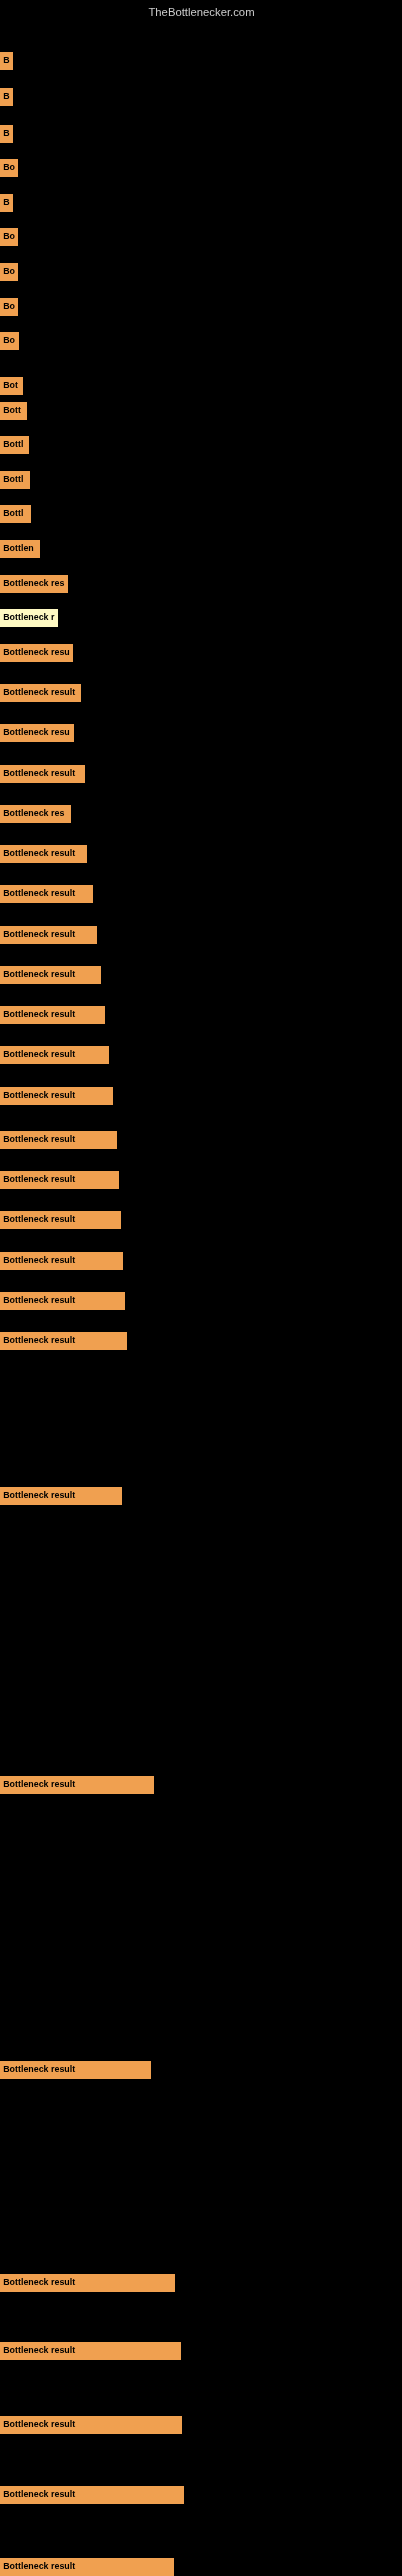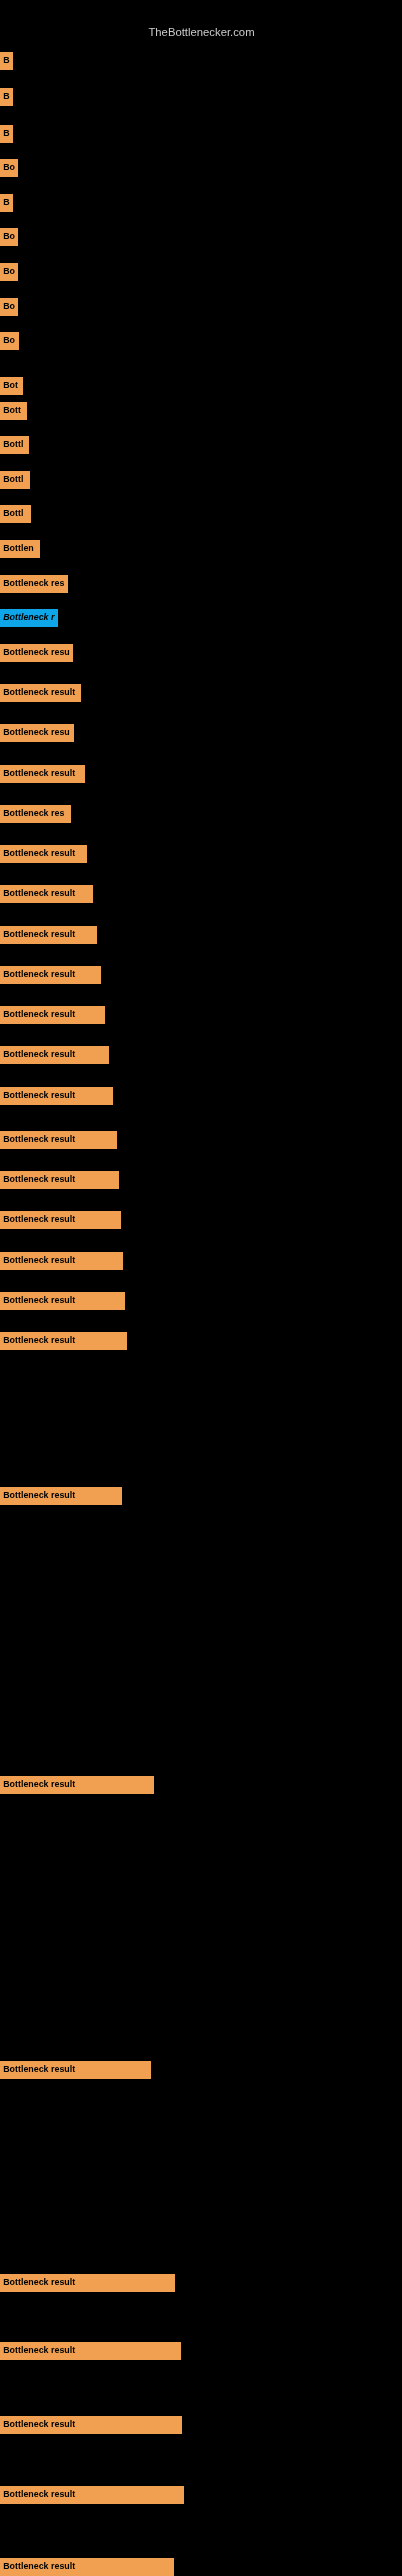--- a/index.html
+++ b/index.html
@@ -16,21 +16,20 @@
     }
     .site-title {
       color: #cccccc;
       font-size: 11.3px;
       text-align: center;
       padding: 6.4px 0;
       position: absolute;
       top: 0;
       left: 0;
       right: 0;
-      margin-top: 20px;
     }
     .bars-container {
       position: absolute;
       top: 24px;
       left: 0;
       width: 403px;
     }
   </style>
 </head>
 <body>
@@ -47,21 +46,21 @@
     <div style="position: absolute; top: 239px; left: 0px;"><span style="background-color: rgb(240, 160, 80); color: rgb(0, 0, 0); font-size: 8.9px; font-weight: bold; padding: 2.4px 3.2px; display: inline-block; min-width: 16px; height: 17.7px; line-height: 13px; overflow: hidden; white-space: nowrap;">Bo</span></div>
     <div style="position: absolute; top: 274px; left: 0px;"><span style="background-color: rgb(240, 160, 80); color: rgb(0, 0, 0); font-size: 8.9px; font-weight: bold; padding: 2.4px 3.2px; display: inline-block; min-width: 17.7px; height: 17.7px; line-height: 13px; overflow: hidden; white-space: nowrap;">Bo</span></div>
     <div style="position: absolute; top: 308px; left: 0px;"><span style="background-color: rgb(240, 160, 80); color: rgb(0, 0, 0); font-size: 8.9px; font-weight: bold; padding: 2.4px 3.2px; display: inline-block; min-width: 19.3px; height: 17.7px; line-height: 13px; overflow: hidden; white-space: nowrap;">Bo</span></div>
     <div style="position: absolute; top: 353px; left: 0px;"><span style="background-color: rgb(240, 160, 80); color: rgb(0, 0, 0); font-size: 8.9px; font-weight: bold; padding: 2.4px 3.2px; display: inline-block; min-width: 22.5px; height: 17.7px; line-height: 13px; overflow: hidden; white-space: nowrap;">Bot</span></div>
     <div style="position: absolute; top: 378px; left: 0px;"><span style="background-color: rgb(240, 160, 80); color: rgb(0, 0, 0); font-size: 8.9px; font-weight: bold; padding: 2.4px 3.2px; display: inline-block; min-width: 26.6px; height: 17.7px; line-height: 13px; overflow: hidden; white-space: nowrap;">Bott</span></div>
     <div style="position: absolute; top: 412px; left: 0px;"><span style="background-color: rgb(240, 160, 80); color: rgb(0, 0, 0); font-size: 8.9px; font-weight: bold; padding: 2.4px 3.2px; display: inline-block; min-width: 29px; height: 17.7px; line-height: 13px; overflow: hidden; white-space: nowrap;">Bottl</span></div>
     <div style="position: absolute; top: 447px; left: 0px;"><span style="background-color: rgb(240, 160, 80); color: rgb(0, 0, 0); font-size: 8.9px; font-weight: bold; padding: 2.4px 3.2px; display: inline-block; min-width: 30px; height: 17.7px; line-height: 13px; overflow: hidden; white-space: nowrap;">Bottl</span></div>
     <div style="position: absolute; top: 481px; left: 0px;"><span style="background-color: rgb(240, 160, 80); color: rgb(0, 0, 0); font-size: 8.9px; font-weight: bold; padding: 2.4px 3.2px; display: inline-block; min-width: 31px; height: 17.7px; line-height: 13px; overflow: hidden; white-space: nowrap;">Bottl</span></div>
     <div style="position: absolute; top: 516px; left: 0px;"><span style="background-color: rgb(240, 160, 80); color: rgb(0, 0, 0); font-size: 8.9px; font-weight: bold; padding: 2.4px 3.2px; display: inline-block; min-width: 40px; height: 17.7px; line-height: 13px; overflow: hidden; white-space: nowrap;">Bottlen</span></div>
     <div style="position: absolute; top: 551px; left: 0px;"><span style="background-color: rgb(240, 160, 80); color: rgb(0, 0, 0); font-size: 8.9px; font-weight: bold; padding: 2.4px 3.2px; display: inline-block; min-width: 68px; height: 17.7px; line-height: 13px; overflow: hidden; white-space: nowrap;">Bottleneck res</span></div>
-    <div style="position: absolute; top: 585px; left: 0px;"><span style="background-color: #0ea5e9; color: rgb(0, 0, 0); font-size: 8.9px; font-weight: bold; padding: 2.4px 3.2px; display: inline-block; min-width: 58px; height: 17.7px; line-height: 13px; overflow: hidden; white-space: nowrap; font-style: italic;">Bottleneck r</span></div>
+    <div style="position: absolute; top: 585px; left: 0px;"><span style="background-color: #fef9c3; color: rgb(0, 0, 0); font-size: 8.9px; font-weight: bold; padding: 2.4px 3.2px; display: inline-block; min-width: 58px; height: 17.7px; line-height: 13px; overflow: hidden; white-space: nowrap;">Bottleneck r</span></div>
     <div style="position: absolute; top: 620px; left: 0px;"><span style="background-color: rgb(240, 160, 80); color: rgb(0, 0, 0); font-size: 8.9px; font-weight: bold; padding: 2.4px 3.2px; display: inline-block; min-width: 72px; height: 17.7px; line-height: 13px; overflow: hidden; white-space: nowrap;">Bottleneck resu</span></div>
     <div style="position: absolute; top: 660px; left: 0px;"><span style="background-color: rgb(240, 160, 80); color: rgb(0, 0, 0); font-size: 8.9px; font-weight: bold; padding: 2.4px 3.2px; display: inline-block; min-width: 81px; height: 17.7px; line-height: 13px; overflow: hidden; white-space: nowrap;">Bottleneck result</span></div>
     <div style="position: absolute; top: 700px; left: 0px;"><span style="background-color: rgb(240, 160, 80); color: rgb(0, 0, 0); font-size: 8.9px; font-weight: bold; padding: 2.4px 3.2px; display: inline-block; min-width: 74px; height: 17.7px; line-height: 13px; overflow: hidden; white-space: nowrap;">Bottleneck resu</span></div>
     <div style="position: absolute; top: 741px; left: 0px;"><span style="background-color: rgb(240, 160, 80); color: rgb(0, 0, 0); font-size: 8.9px; font-weight: bold; padding: 2.4px 3.2px; display: inline-block; min-width: 85px; height: 17.7px; line-height: 13px; overflow: hidden; white-space: nowrap;">Bottleneck result</span></div>
     <div style="position: absolute; top: 781px; left: 0px;"><span style="background-color: rgb(240, 160, 80); color: rgb(0, 0, 0); font-size: 8.9px; font-weight: bold; padding: 2.4px 3.2px; display: inline-block; min-width: 71px; height: 17.7px; line-height: 13px; overflow: hidden; white-space: nowrap;">Bottleneck res</span></div>
     <div style="position: absolute; top: 821px; left: 0px;"><span style="background-color: rgb(240, 160, 80); color: rgb(0, 0, 0); font-size: 8.9px; font-weight: bold; padding: 2.4px 3.2px; display: inline-block; min-width: 87px; height: 17.7px; line-height: 13px; overflow: hidden; white-space: nowrap;">Bottleneck result</span></div>
     <div style="position: absolute; top: 861px; left: 0px;"><span style="background-color: rgb(240, 160, 80); color: rgb(0, 0, 0); font-size: 8.9px; font-weight: bold; padding: 2.4px 3.2px; display: inline-block; min-width: 93px; height: 17.7px; line-height: 13px; overflow: hidden; white-space: nowrap;">Bottleneck result</span></div>
     <div style="position: absolute; top: 902px; left: 0px;"><span style="background-color: rgb(240, 160, 80); color: rgb(0, 0, 0); font-size: 8.9px; font-weight: bold; padding: 2.4px 3.2px; display: inline-block; min-width: 97px; height: 17.7px; line-height: 13px; overflow: hidden; white-space: nowrap;">Bottleneck result</span></div>
     <div style="position: absolute; top: 942px; left: 0px;"><span style="background-color: rgb(240, 160, 80); color: rgb(0, 0, 0); font-size: 8.9px; font-weight: bold; padding: 2.4px 3.2px; display: inline-block; min-width: 101px; height: 17.7px; line-height: 13px; overflow: hidden; white-space: nowrap;">Bottleneck result</span></div>
     <div style="position: absolute; top: 982px; left: 0px;"><span style="background-color: rgb(240, 160, 80); color: rgb(0, 0, 0); font-size: 8.9px; font-weight: bold; padding: 2.4px 3.2px; display: inline-block; min-width: 105px; height: 17.7px; line-height: 13px; overflow: hidden; white-space: nowrap;">Bottleneck result</span></div>

